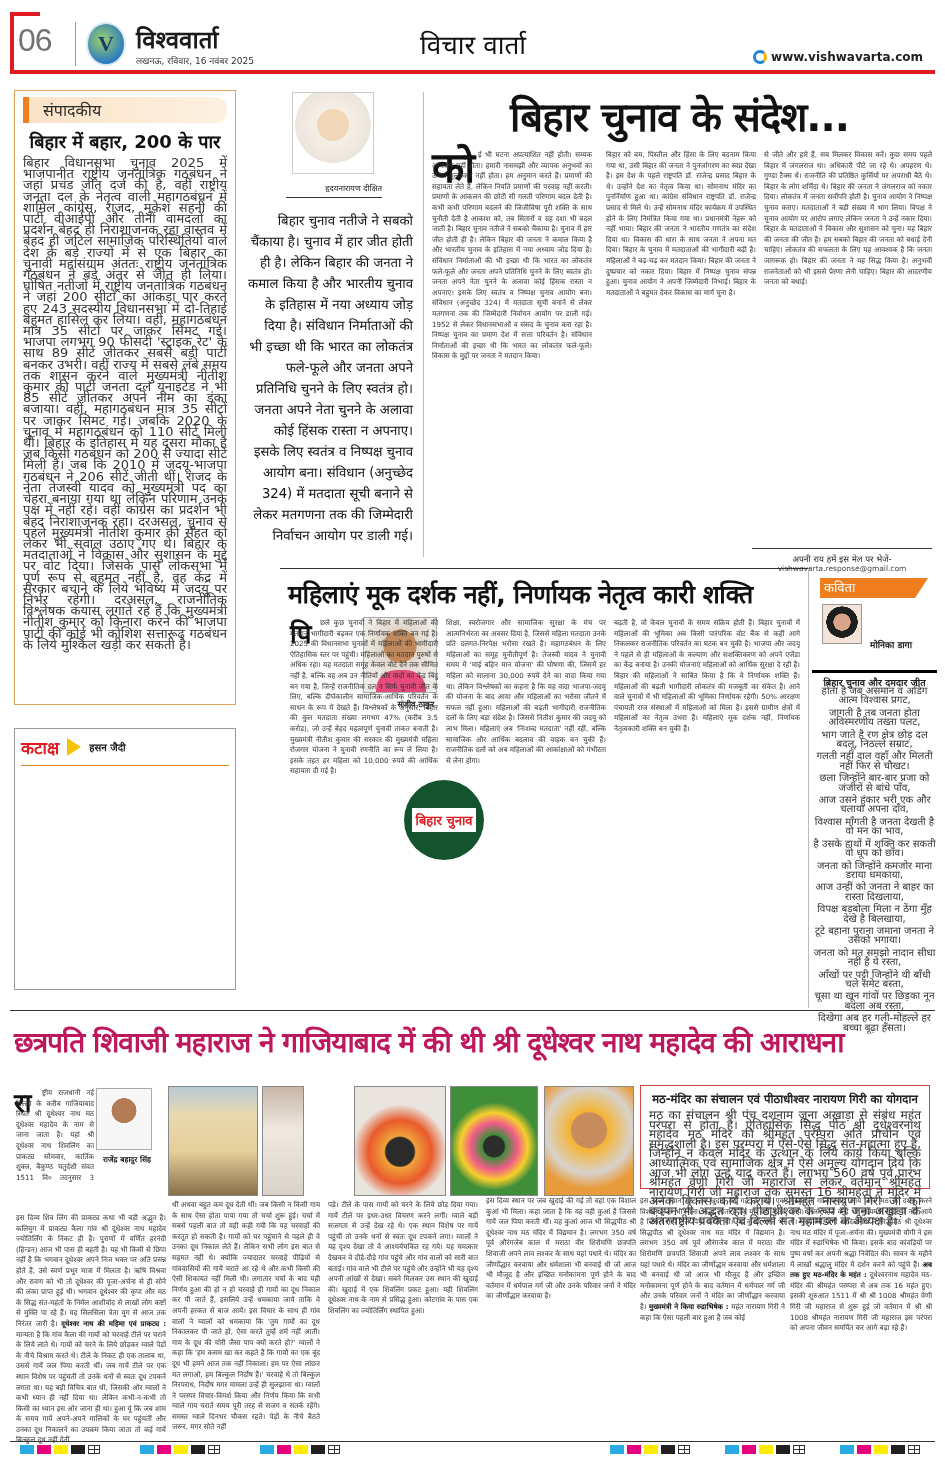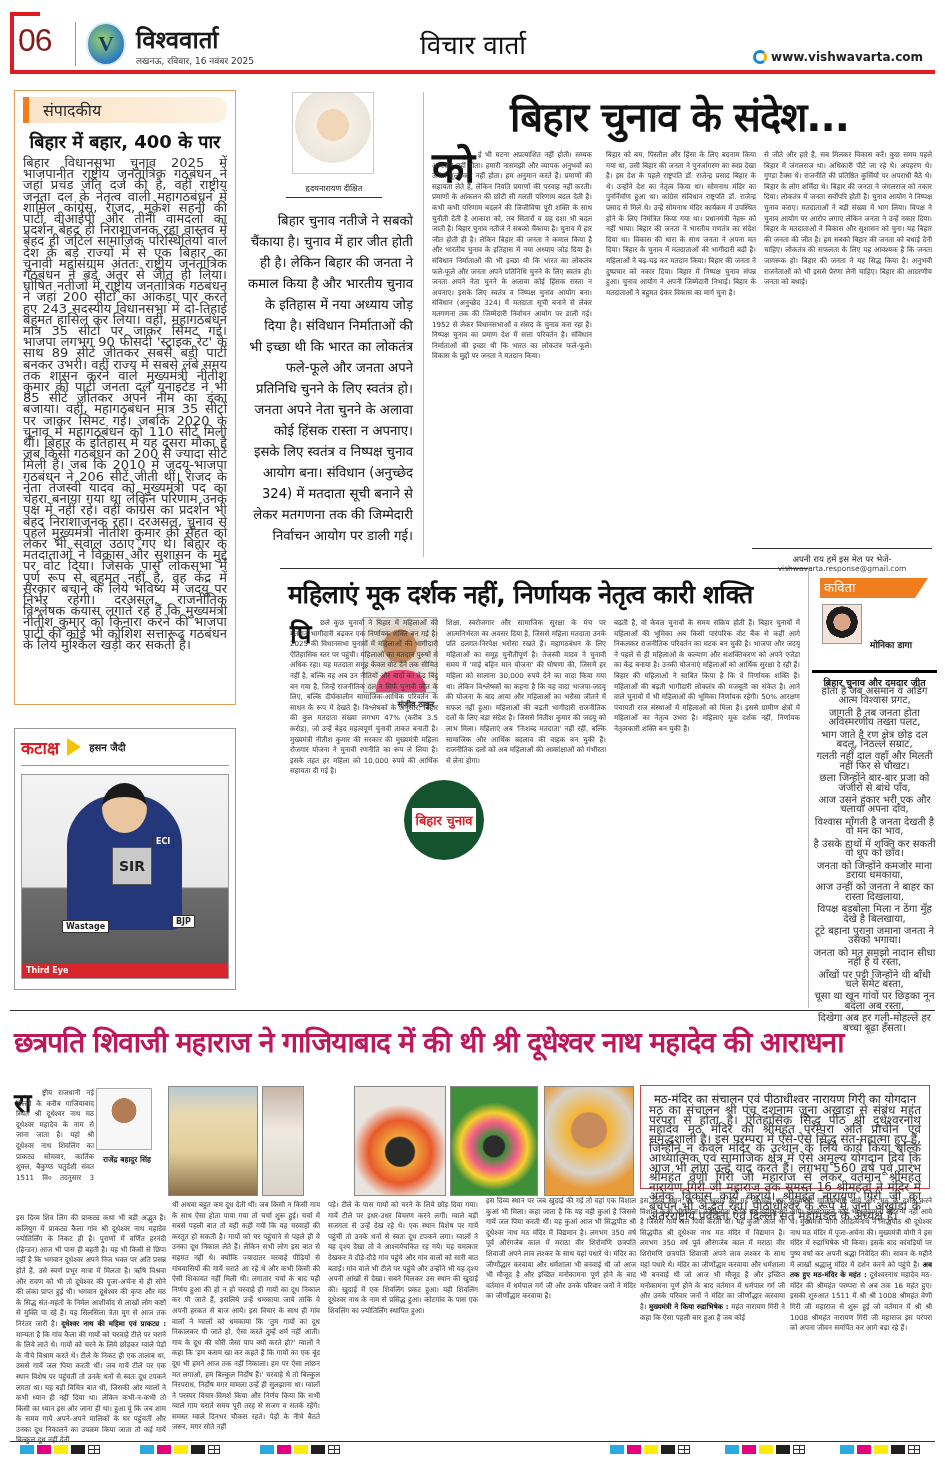--- a/index.html
+++ b/index.html
@@ -2,21 +2,21 @@
 <html><head>
 <meta charset="utf-8">
 <style>
   * { box-sizing: border-box; margin: 0; padding: 0; }
   body { width: 945px; height: 1474px; background: #fff; font-family: "DejaVu Sans", sans-serif; color: #222; position: relative; overflow: hidden; }
   .abs { position: absolute; }
   
   .mast-red-top { left: 10px; top: 12px; width: 30px; height: 4px; background: #e11b22; }
   .mast-red-left { left: 10px; top: 12px; width: 4px; height: 62px; background: #e11b22; }
   .mast-red-bottom { left: 10px; top: 70px; width: 925px; height: 4px; background: #e11b22; }
-  .page-no { left: 18px; top: 22px; font-size: 32px; font-family: "Liberation Sans", sans-serif; font-weight: normal; color: #7f1d1d; letter-spacing: -1px; }
+  .page-no { left: 18px; top: 22px; font-size: 32px; font-family: "Liberation Sans", sans-serif; font-weight: normal; color: #737373; letter-spacing: -1px; }
   .mast-sep { left: 75px; top: 22px; width: 1px; height: 44px; background: #999; }
   .logo { left: 86px; top: 22px; width: 40px; height: 44px; border-radius: 50%; background: radial-gradient(circle at 40% 40%, #9ed36a, #2b7bbf 70%); border: 2px solid #d9e8f5; display: flex; align-items: center; justify-content: center; font-weight: bold; font-size: 22px; color: #1a3d6d; font-family: "Liberation Serif", serif; }
   .brand { left: 136px; top: 22px; font-size: 24px; font-weight: bold; color: #1a1a1a; }
   .dateline { left: 136px; top: 54px; font-size: 9px; color: #333; }
   .section-title { left: 420px; top: 26px; font-size: 26px; color: #111; }
   .website { right: 22px; top: 50px; font-size: 12px; font-weight: bold; color: #222; display: flex; align-items: center; gap: 4px; }
   .ie-icon { width: 14px; height: 14px; border-radius: 50%; border: 3px solid #1e88d6; border-right-color: #f5b400; }
 
   
   .editorial { left: 14px; top: 90px; width: 222px; height: 615px; border: 1px solid #e2a25d; padding: 6px 8px; overflow: hidden; }
@@ -33,21 +33,21 @@
   .katash-line { height: 1px; background: #e58a2b; margin: 6px 0 8px; position: relative; }
   .cartoon-img { height: 205px; background: linear-gradient(180deg,#f3f3f3 0%,#e8e8e8 55%,#6d6d6d 56%,#555 100%); border: 1px solid #999; position: relative; overflow: hidden; }
   .cartoon-man { position: absolute; left: 45px; top: 20px; width: 115px; height: 135px; background: #23377a; border-radius: 50px 50px 10px 10px; }
   .cartoon-head { position: absolute; left: 80px; top: 8px; width: 45px; height: 50px; background: #e9c6a0; border-radius: 50%; border-top: 14px solid #1a1a1a; }
   .cartoon-machine { position: absolute; left: 90px; top: 72px; width: 40px; height: 38px; background: #c9c9c9; border: 1px solid #555; font-weight: bold; font-size: 14px; display: flex; align-items: center; justify-content: center; }
   .cartoon-tag { position: absolute; background: #fff; border: 1px solid #333; font-size: 8px; font-weight: bold; padding: 1px 3px; }
   .cartoon-credit { position: absolute; left: 0; bottom: 0; width: 100%; height: 14px; background: #d8262c; color: #fff; font-size: 8px; padding-left: 4px; line-height: 14px; font-weight: bold; }
 
   
   .author-photo { left: 292px; top: 92px; width: 82px; height: 82px; background: radial-gradient(circle at 50% 40%, #f1d7b8 25%, #f6efe6 26%, #ece5dc 60%, #fff 61%); border: 1px solid #ccc; }
-  .author-name { left: 286px; top: 182px; width: 96px; font-size: 8px; text-align: center; border-bottom: 1px solid #333; padding-bottom: 4px; }
+  .author-name { left: 286px; top: 182px; width: 96px; font-size: 8px; text-align: right; border-bottom: 1px solid #333; padding-bottom: 4px; }
   .pullquote { left: 248px; top: 210px; width: 165px; font-size: 13.2px; line-height: 21px; text-align: right; color: #111; }
   .vline { background: #bbb; width: 1px; }
 
   
   .main-headline { left: 510px; top: 88px; font-size: 40px; font-weight: bold; color: #111; letter-spacing: -1px; }
   .dropcap { left: 432px; top: 148px; font-size: 42px; font-weight: bold; line-height: 40px; color: #111; }
   .col-text { font-size: 7.1px; line-height: 10.6px; text-align: justify; color: #333; overflow: hidden; }
   .mail-note { left: 752px; top: 548px; width: 180px; text-align: center; font-size: 8.5px; border-top: 1px solid #333; padding-top: 4px; }
   .mail-addr { font-size: 7.5px; color: #444; }
 
@@ -70,21 +70,21 @@
   .poem { left: 812px; top: 686px; width: 125px; font-size: 10px; line-height: 9.4px; text-align: center; color: #333; }
   .poem p { margin-bottom: 3px; }
 
   
   .bottom-headline { left: 14px; top: 1022px; font-size: 28px; font-weight: bold; color: #be185d; letter-spacing: -1px; white-space: nowrap; }
   .b-dropcap { left: 14px; top: 1084px; font-size: 26px; font-weight: bold; color: #111; }
   .rajendra-photo { left: 96px; top: 1088px; width: 56px; height: 62px; background: radial-gradient(circle at 50% 36%, #b47c54 26%, #f7f7f7 27%); border: 1px solid #aaa; }
   .rajendra-name { left: 96px; top: 1154px; width: 62px; font-size: 7.5px; font-weight: bold; text-align: center; }
   .temple-photo { top: 1086px; height: 110px; border: 1px solid #888; }
   .sidebar-box { left: 640px; top: 1085px; width: 290px; height: 104px; border: 1px solid #c44; padding: 5px 8px; }
-  .sidebar-title { font-size: 11.5px; font-weight: normal; text-align: center; }
+  .sidebar-title { font-size: 11.5px; font-weight: bold; text-align: center; margin-bottom: 5px; }
   .sidebar-body { font-size: 12px; line-height: 9.6px; text-align: justify; color: #333; }
 
   .subhead { font-weight: bold; color: #111; }
 
   
   .reg { top: 1445px; display: flex; gap: 3px; align-items: center; }
   .reg span { width: 14px; height: 9px; display: inline-block; }
   .reg .cross { width: 12px; height: 9px; border: 1px solid #333; background: linear-gradient(#333,#333) center/1px 100% no-repeat, linear-gradient(#333,#333) center/100% 1px no-repeat; }
 </style>
 </head>
@@ -99,40 +99,31 @@
 <div class="abs brand">विश्ववार्ता</div>
 <div class="abs dateline">लखनऊ,   रविवार, 16 नवंबर 2025</div>
 <div class="abs section-title">विचार वार्ता</div>
 <div class="abs website">
   <span class="ie-icon"></span>
   <span>www.vishwavarta.com</span>
 </div>
 
 <div class="abs editorial">
   <div class="ed-label">संपादकीय</div>
-  <div class="ed-headline">बिहार में बहार, 400 के पार</div>
+  <div class="ed-headline">बिहार में बहार, 200 के पार</div>
   <div class="ed-body">बिहार विधानसभा चुनाव 2025 में भाजपानीत राष्ट्रीय जनतांत्रिक गठबंधन ने जहां प्रचंड जीत दर्ज की है, वहीं राष्ट्रीय जनता दल के नेतृत्व वाली महागठबंधन में शामिल कांग्रेस, राजद, मुकेश सहनी की पार्टी वीआईपी और तीनों वामदलों का प्रदर्शन बेहद ही निराशाजनक रहा वास्तव में बेहद ही जटिल सामाजिक परिस्थितियों वाले देश के बड़े राज्यों में से एक बिहार का चुनावी महासंग्राम अंततः राष्ट्रीय जनतांत्रिक गठबंधन ने बड़े अंतर से जीत ही लिया। घोषित नतीजों में राष्ट्रीय जनतांत्रिक गठबंधन ने जहां 200 सीटों का आंकड़ा पार करते हुए 243 सदस्यीय विधानसभा में दो-तिहाई बहुमत हासिल कर लिया। वहीं, महागठबंधन मात्र 35 सीटों पर जाकर सिमट गई। भाजपा लगभग 90 फीसदी 'स्ट्राइक रेट' के साथ 89 सीटें जीतकर सबसे बड़ी पार्टी बनकर उभरी। वहीं राज्य में सबसे लंबे समय तक शासन करने वाले मुख्यमंत्री नीतीश कुमार की पार्टी जनता दल यूनाइटेड ने भी 85 सीटें जीतकर अपने नाम का डंका बजाया। वहीं, महागठबंधन मात्र 35 सीटों पर जाकर सिमट गई। जबकि 2020 के चुनाव में महागठबंधन को 110 सीटें मिली थीं। बिहार के इतिहास में यह दूसरा मौका है जब किसी गठबंधन को 200 से ज्यादा सीटें मिली हैं। जब कि 2010 में जदयू-भाजपा गठबंधन ने 206 सीटें जीती थीं। राजद के नेता तेजस्वी यादव को मुख्यमंत्री पद का चेहरा बनाया गया था लेकिन परिणाम उनके पक्ष में नहीं रहे। वहीं कांग्रेस का प्रदर्शन भी बेहद निराशाजनक रहा। दरअसल, चुनाव से पहले मुख्यमंत्री नीतीश कुमार की सेहत को लेकर भी सवाल उठाए गए थे। बिहार के मतदाताओं ने विकास और सुशासन के मुद्दे पर वोट दिया। जिसके पास लोकसभा में पूर्ण रूप से बहुमत नहीं है, वह केंद्र में सरकार बचाने के लिये भविष्य में जदयू पर निर्भर रहेगी। दरअसल, राजनीतिक विश्लेषक कयास लगाते रहे हैं कि मुख्यमंत्री नीतीश कुमार को किनारा करने की भाजपा पार्टी की कोई भी कोशिश सत्तारूढ़ गठबंधन के लिये मुश्किल खड़ी कर सकती है।</div>
 </div>
 
 <div class="abs cartoon-box">
   <div class="katash">
     <span class="katash-word">कटाक्ष</span>
     <span class="katash-arrow"></span>
     <span class="katash-author">हसन जैदी</span>
   </div>
   <div class="katash-line"></div>
-  <div class="cartoon-img">
-    <div class="cartoon-man"></div>
-    <div class="cartoon-head"></div>
-    <div class="cartoon-tag" style="left:130px;top:60px;background:#23377a;color:#fff;">ECI</div>
-    <div class="cartoon-machine">SIR</div>
-    <div class="cartoon-tag" style="left:40px;top:145px;">Wastage</div>
-    <div class="cartoon-tag" style="left:150px;top:140px;">BJP</div>
-    <div class="cartoon-credit">Third Eye</div>
-  </div>
 </div>
 
 <div class="abs author-photo"></div>
 <div class="abs author-name">हृदयनारायण दीक्षित</div>
 <div class="abs pullquote">बिहार चुनाव नतीजे ने सबको चैंकाया है। चुनाव में हार जीत होती ही है। लेकिन बिहार की जनता ने कमाल किया है और भारतीय चुनाव के इतिहास में नया अध्याय जोड़ दिया है। संविधान निर्माताओं की भी इच्छा थी कि भारत का लोकतंत्र फले-फूले और जनता अपने प्रतिनिधि चुनने के लिए स्वतंत्र हो। जनता अपने नेता चुनने के अलावा कोई हिंसक रास्ता न अपनाए। इसके लिए स्वतंत्र व निष्पक्ष चुनाव आयोग बना। संविधान (अनुच्छेद 324) में मतदाता सूची बनाने से लेकर मतगणना तक की जिम्मेदारी निर्वाचन आयोग पर डाली गई।</div>
 <div class="abs vline" style="left:423px;top:92px;height:465px;"></div>
 
 <div class="abs main-headline">बिहार चुनाव के संदेश...</div>
 <div class="abs dropcap">को</div>
 <div class="abs col-text" style="left:432px;top:150px;width:160px;height:400px;text-indent:46px;">ई भी घटना अप्रत्याशित नहीं होती। सम्यक आंकलन नहीं होता। हमारी नासमझी और व्यापक अनुभवों का उचित मूल्यांकन नहीं होता। हम अनुमान करते हैं। प्रमाणों की सहायता लेते हैं, लेकिन नियति प्रमाणों की परवाह नहीं करती। प्रमाणों के आंकलन की छोटी सी गलती परिणाम बदल देती है। कभी कभी परिणाम बदलने की जिजीविषा पूरी शक्ति के साथ चुनौती देती है आकाश को, तब सितारों व ग्रह दशा भी बदल जाती है। बिहार चुनाव नतीजे ने सबको चैंकाया है। चुनाव में हार जीत होती ही है। लेकिन बिहार की जनता ने कमाल किया है और भारतीय चुनाव के इतिहास में नया अध्याय जोड़ दिया है। संविधान निर्माताओं की भी इच्छा थी कि भारत का लोकतंत्र फले-फूले और जनता अपने प्रतिनिधि चुनने के लिए स्वतंत्र हो। जनता अपने नेता चुनने के अलावा कोई हिंसक रास्ता न अपनाए। इसके लिए स्वतंत्र व निष्पक्ष चुनाव आयोग बना। संविधान (अनुच्छेद 324) में मतदाता सूची बनाने से लेकर मतगणना तक की जिम्मेदारी निर्वाचन आयोग पर डाली गई। 1952 से लेकर विधानसभाओं व संसद के चुनाव करा रहा है। निष्पक्ष चुनाव का प्रमाण देश में सत्ता परिवर्तन है। संविधान निर्माताओं की इच्छा थी कि भारत का लोकतंत्र फले-फूले। विकास के मुद्दों पर जनता ने मतदान किया।</div>

